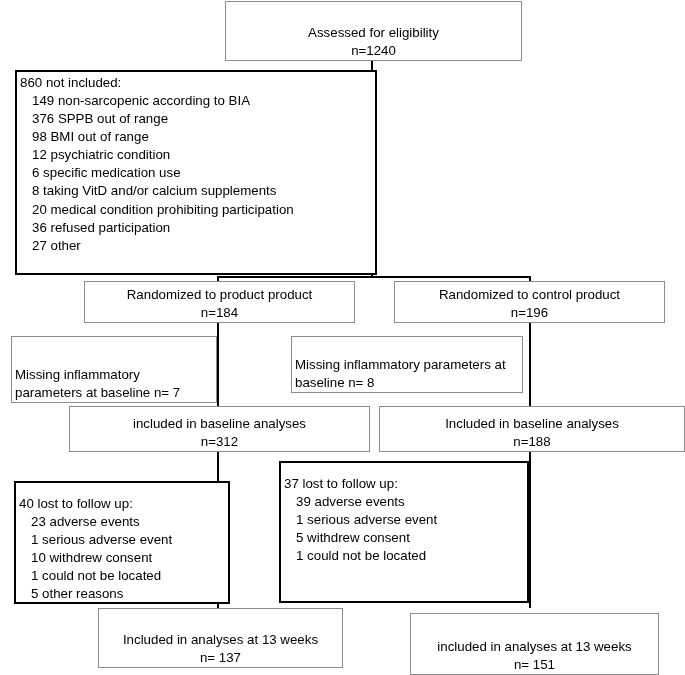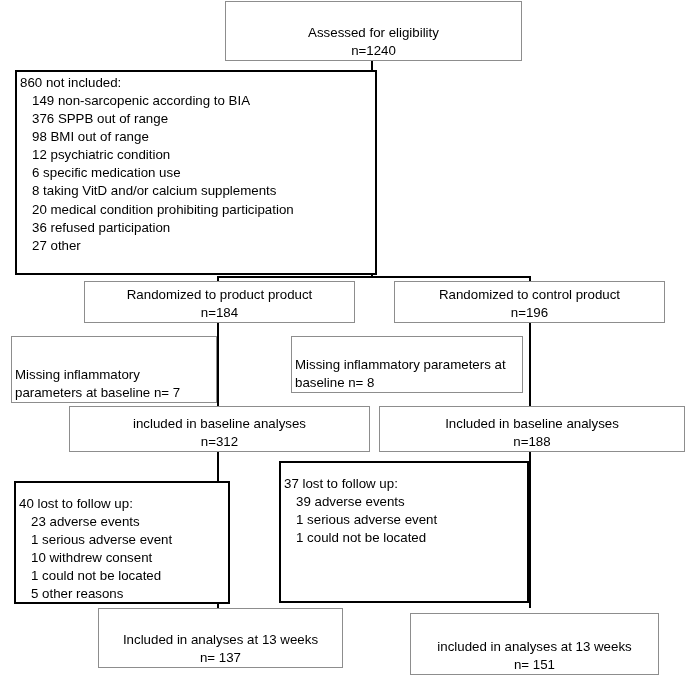--- a/index.html
+++ b/index.html
@@ -160,20 +160,21 @@
       <span class="txt indent">1 could not be located</span>
       <span class="txt indent">5 other reasons</span>
     </div>
   </div>
 
   <div class="node thick left" style="left:279px; top:461px; width:250px; height:142px;">
     <div class="node-inner" style="justify-content:flex-start; padding-top:12px; ">
       <span class="txt">37 lost to follow up:</span>
       <span class="txt indent">39 adverse events</span>
       <span class="txt indent">1 serious adverse event</span>
+      <span class="txt indent">5 withdrew consent</span>
       <span class="txt indent">1 could not be located</span>
     </div>
   </div>
 
   <div class="node thin center" style="left:98px; top:608px; width:245px; height:60px;">
     <div class="node-inner">
       <span class="txt">Included in analyses at 13 weeks</span>
       <span class="txt">n= 137</span>
     </div>
   </div>

